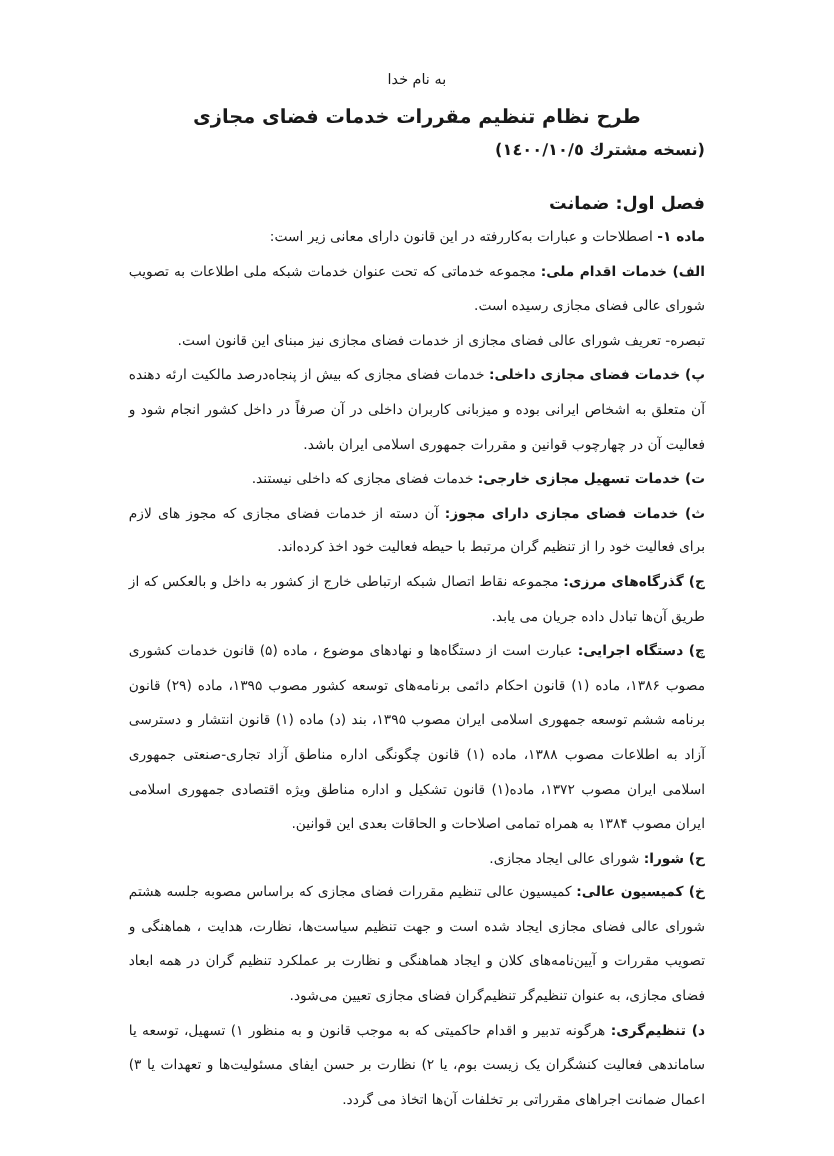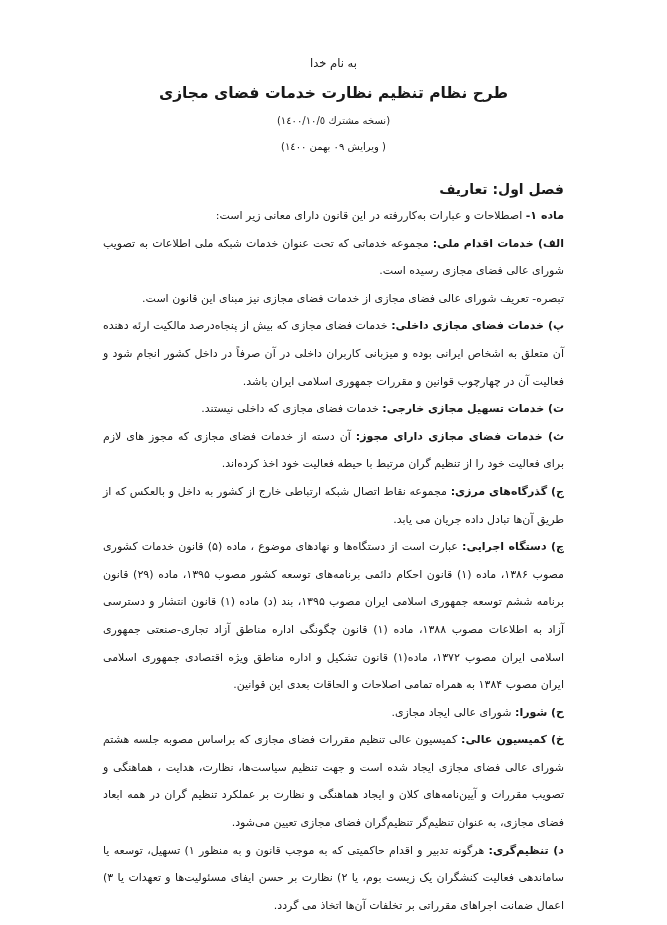--- a/index.html
+++ b/index.html
@@ -26,24 +26,25 @@
     line-height: 16px;
     margin-bottom: 12px;
   }
   .doc-title {
     font-size: 15.5px;
     font-weight: bold;
     line-height: 20px;
     margin: 0 0 9px 0;
   }
   .doc-subtitle {
-    font-size: 10px;
-    font-weight: normal;
+    font-size: 13px;
+    font-weight: bold;
     line-height: 18px;
     margin-bottom: 8px;
+    text-align: right;
   }
   .chapter-heading {
     font-size: 14px;
     font-weight: bold;
     line-height: 20px;
     text-align: right;
     margin: 23px 0 3px 0;
   }
   .para {
     font-size: 11px;
@@ -53,28 +54,27 @@
   }
   .para b { font-weight: bold; }
 </style>
 </head>
 <body>
 
 <div class="page">
 
   <div class="doc-header">
     <div class="bismillah">به نام خدا</div>
-    <h1 class="doc-title">طرح نظام تنظیم نظارت خدمات فضای مجازی</h1>
+    <h1 class="doc-title">طرح نظام تنظیم مقررات خدمات فضای مجازی</h1>
     <div class="doc-subtitle">(نسخه مشترك ١٤٠٠/١٠/٥)</div>
-    <div class="doc-subtitle">( ويرايش ٠٩ بهمن ١٤٠٠)</div>
   </div>
 
   <div class="doc-body">
 
-    <h2 class="chapter-heading">فصل اول: تعاریف</h2>
+    <h2 class="chapter-heading">فصل اول: ضمانت</h2>
 
     <p class="para"><b>ماده ۱-</b> <span>اصطلاحات و عبارات به‌کاررفته در این قانون دارای معانی زیر است:</span></p>
 
     <p class="para"><b>الف) خدمات اقدام ملی:</b> <span>مجموعه خدماتی که تحت عنوان خدمات شبکه ملی اطلاعات به تصویب شورای عالی فضای مجازی رسیده است.</span></p>
 
 
     <p class="para"><b></b><span>تبصره- تعریف شورای عالی فضای مجازی از خدمات فضای مجازی نیز مبنای این قانون است.</span></p>
 
     <p class="para"><b>پ) خدمات فضای مجازی داخلی:</b> <span>خدمات فضای مجازی که بیش از پنجاه‌درصد مالکیت ارئه دهنده آن متعلق به اشخاص ایرانی بوده و میزبانی کاربران داخلی در آن صرفاً در داخل کشور انجام شود و فعالیت آن در چهارچوب قوانین و مقررات جمهوری اسلامی ایران باشد.</span></p>
 

